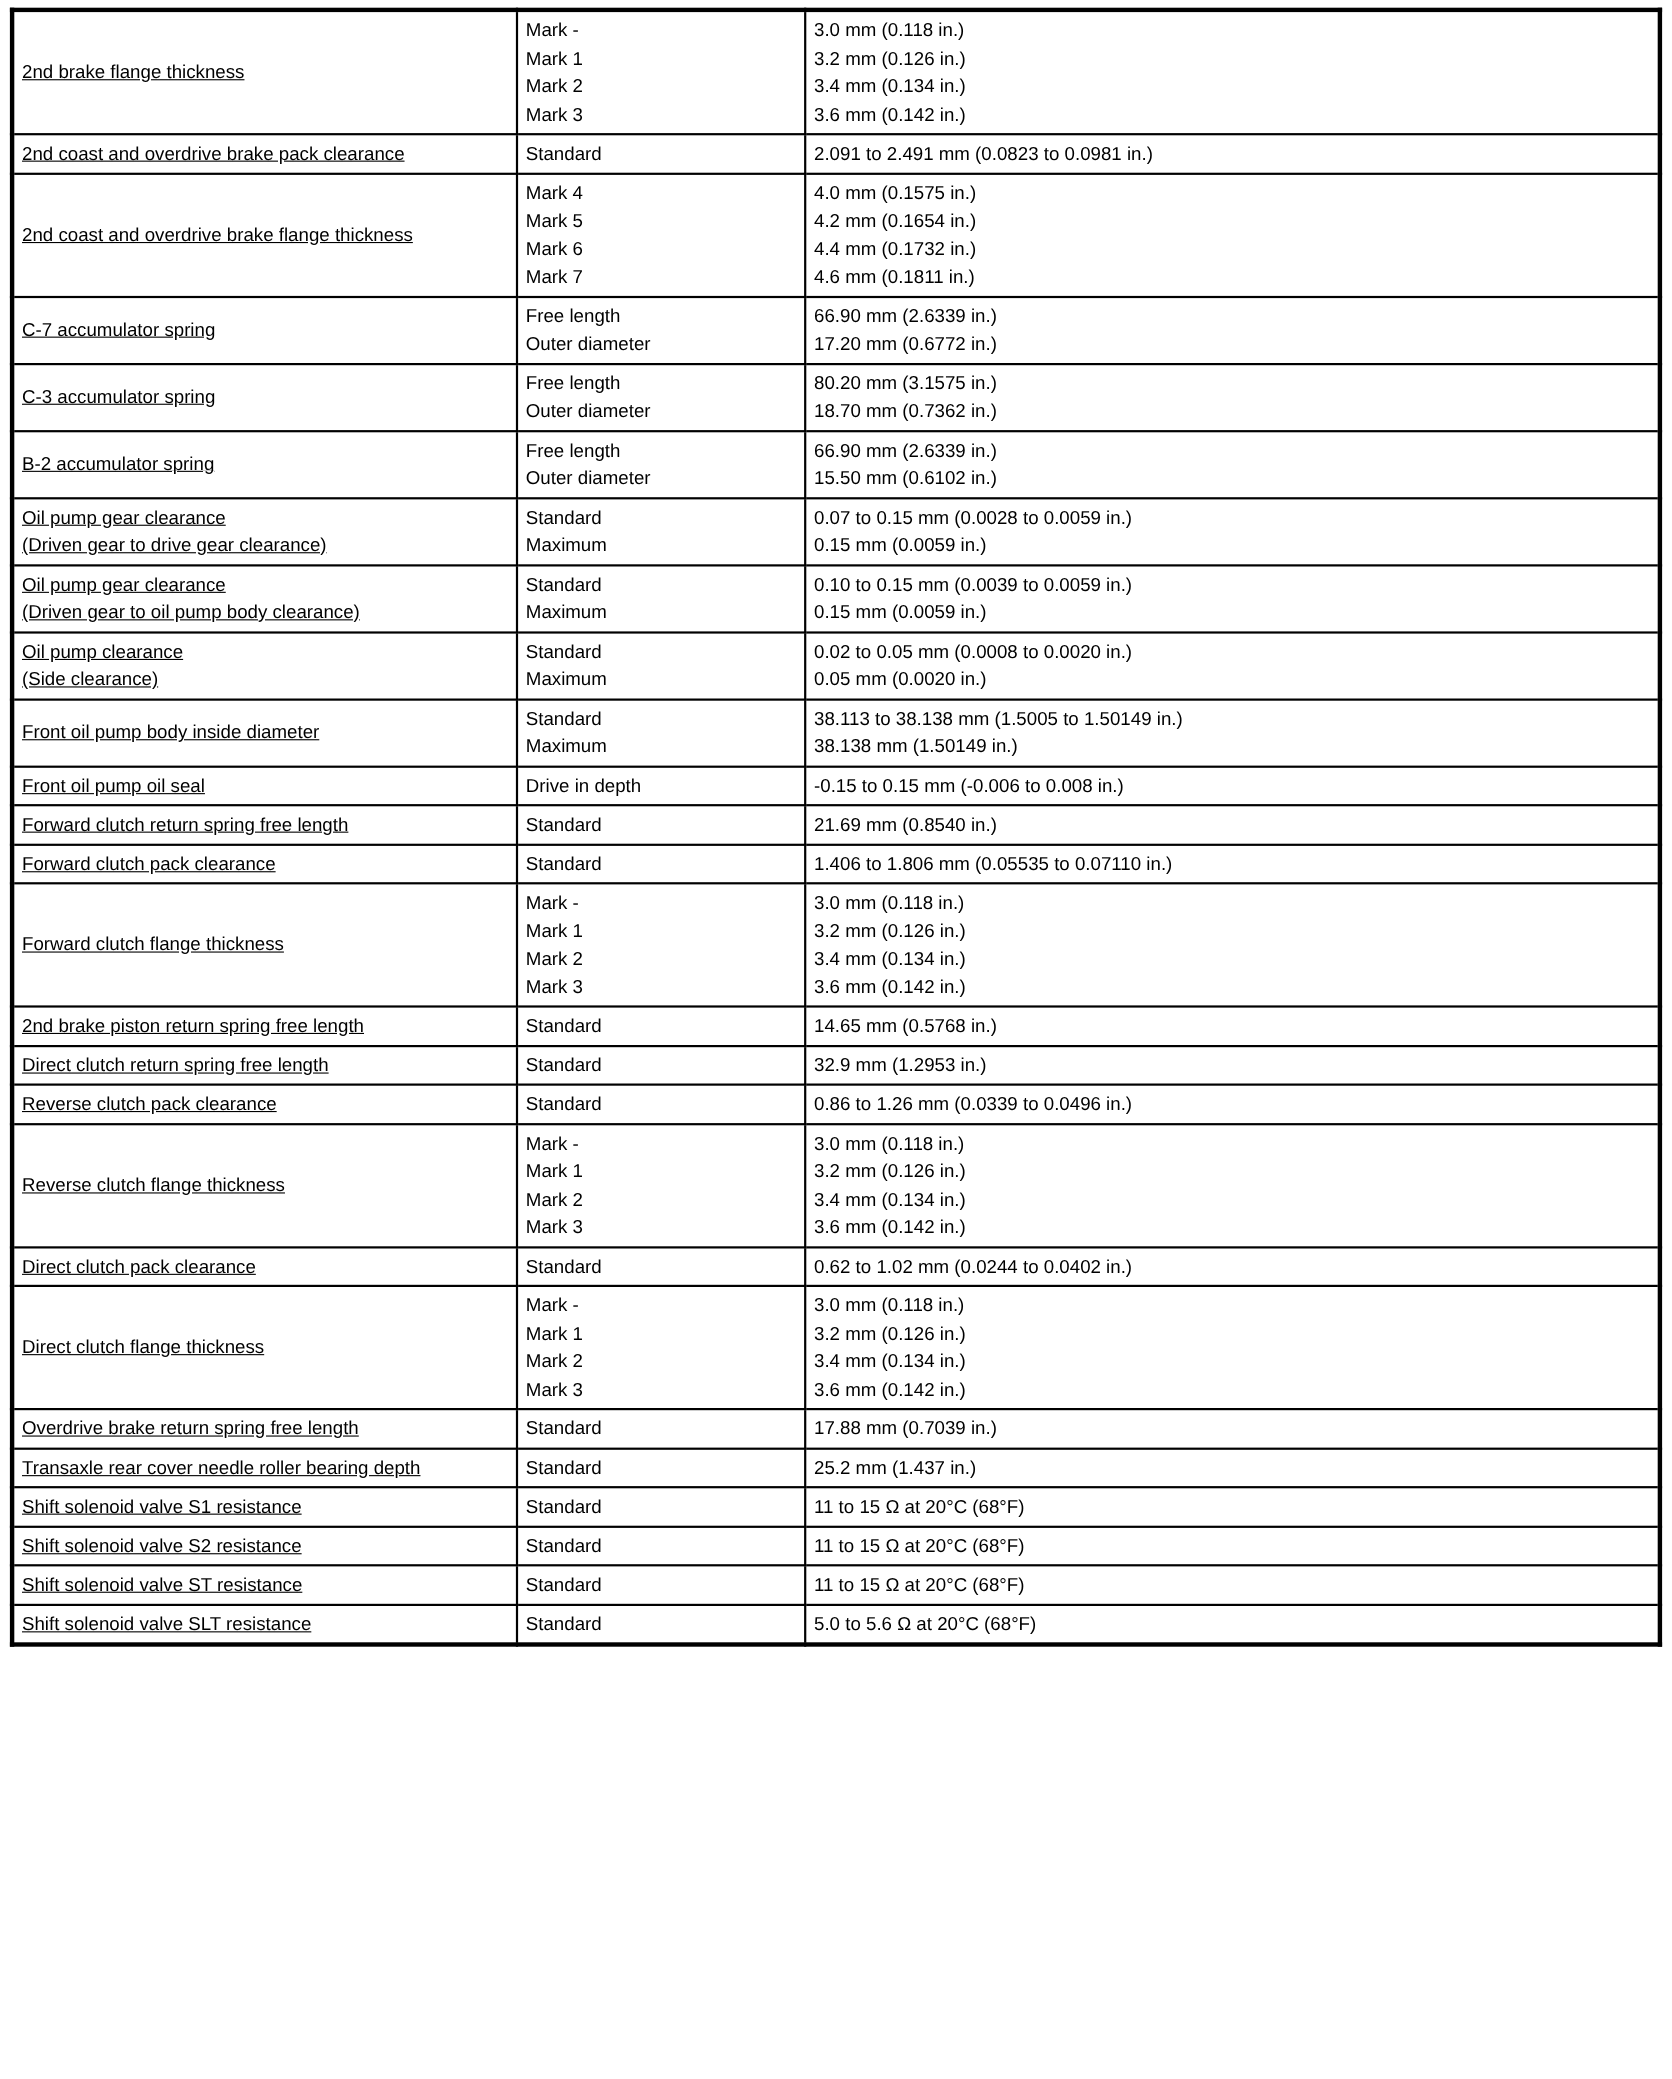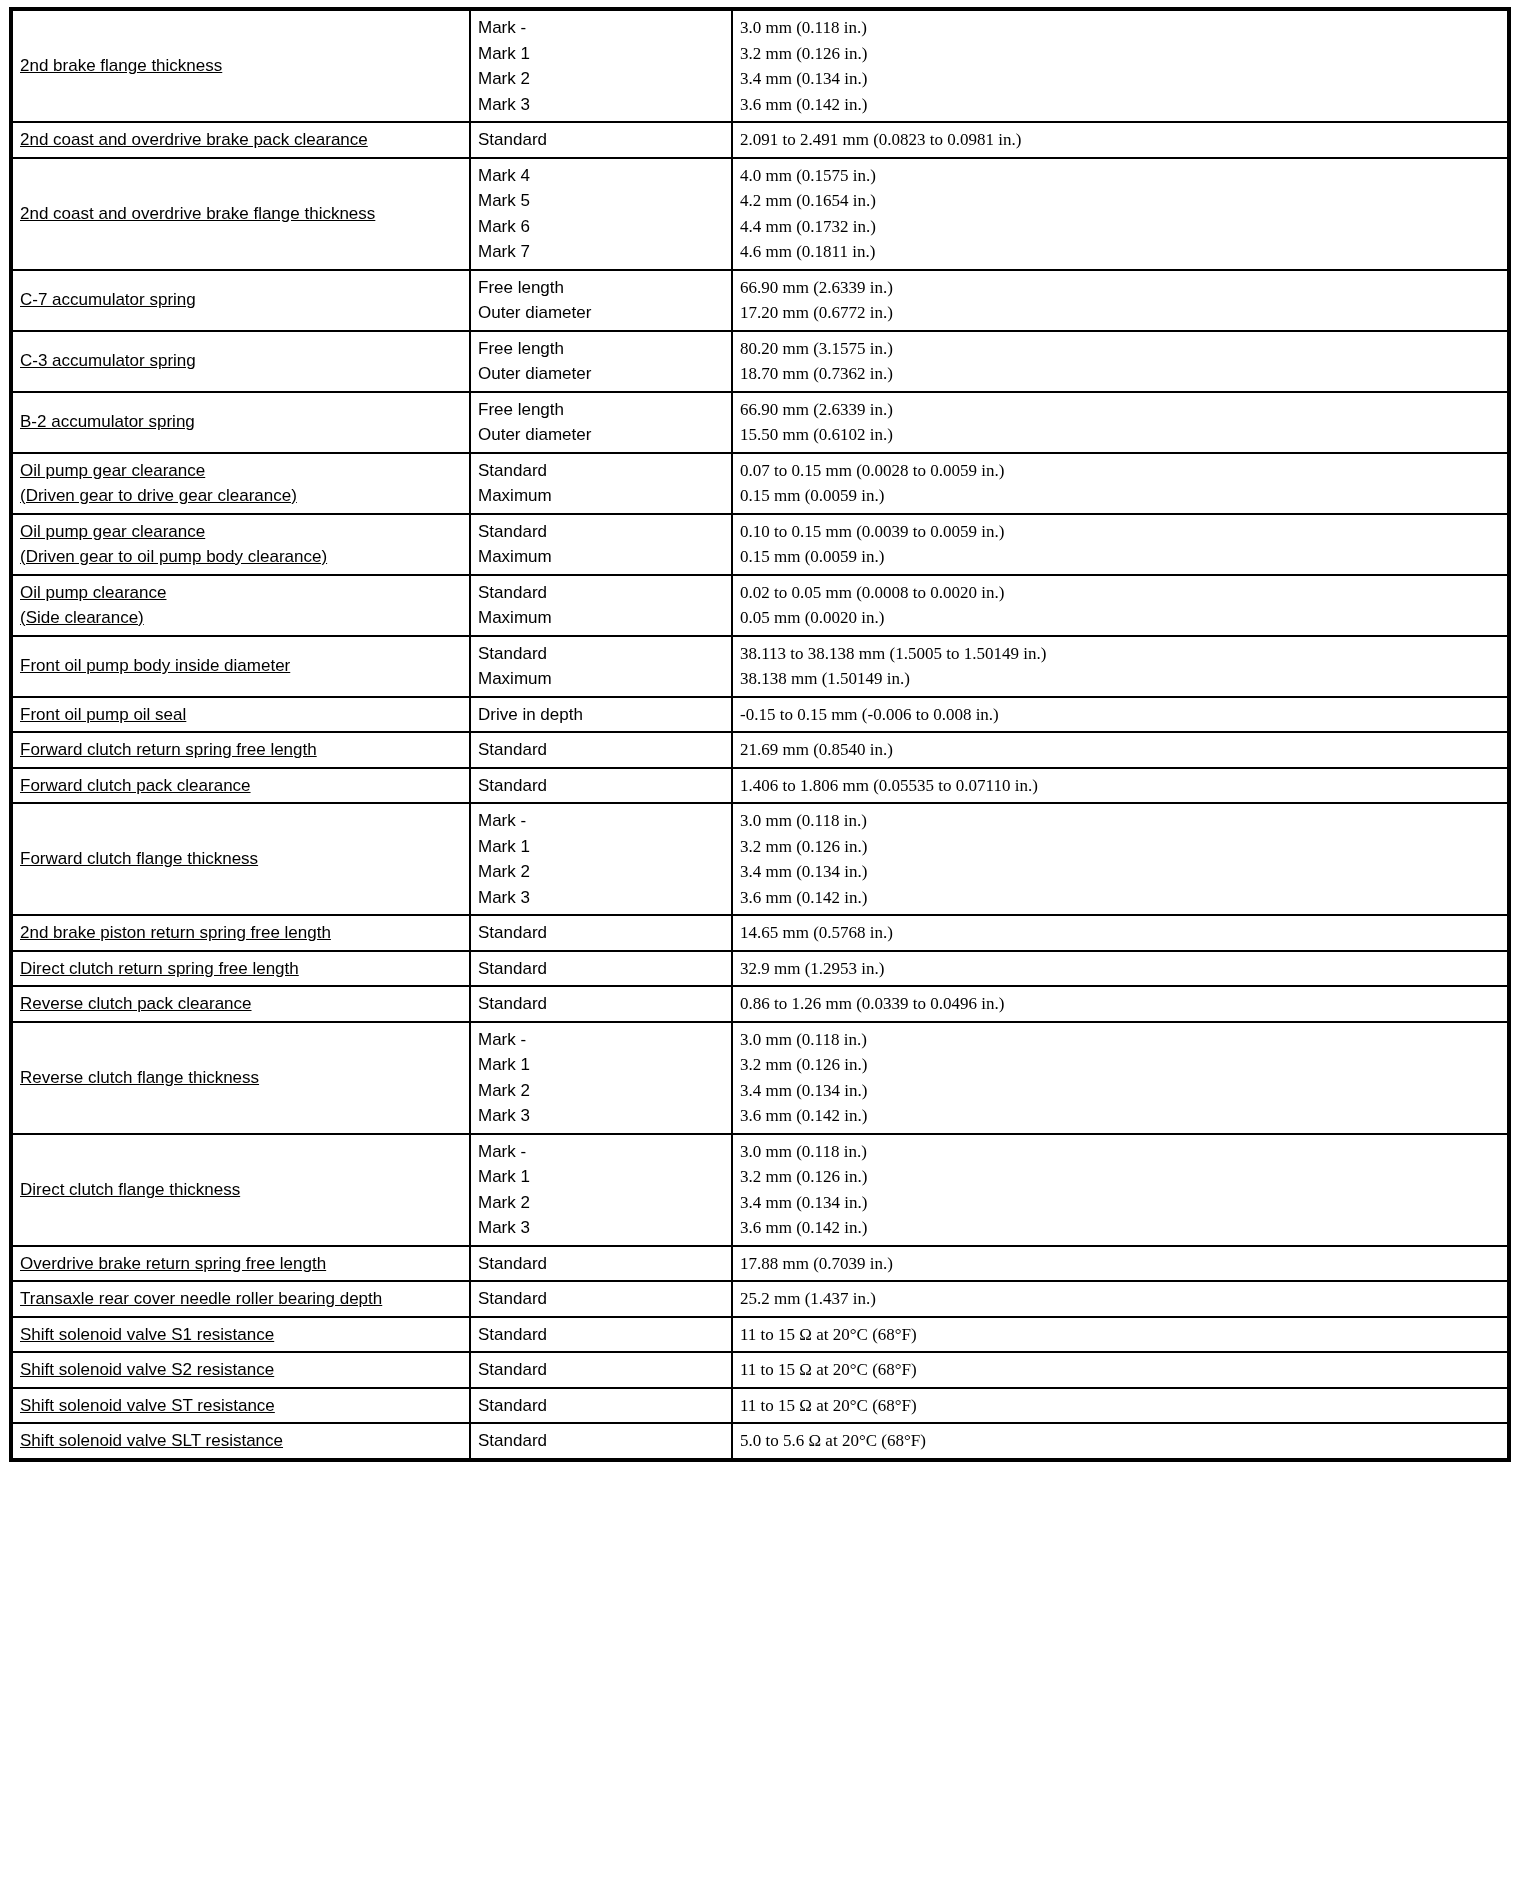--- a/index.html
+++ b/index.html
@@ -24,21 +24,21 @@
     border: 2px solid #000000;
     font-size: 17px;
     line-height: 25.5px;
     padding: 4px 6px 4px 7px;
     vertical-align: middle;
     white-space: pre-line;
     overflow: hidden;
   }
   td.col-item  { width: 443px; text-decoration: underline; }
   td.col-cond  { width: 247px; }
-  td.col-val   { width: auto; font-family: Liberation Serif, serif; }
+  td.col-val   { width: auto; }
 </style>
 </head>
 <body>
 
 <table class="spec-table">
   <tbody>
   <tr>
     <td class="col-item">2nd brake flange thickness</td>
     <td class="col-cond">Mark -
 Mark 1
@@ -181,20 +181,25 @@
     <td class="col-cond">Mark -
 Mark 1
 Mark 2
 Mark 3</td>
     <td class="col-val">3.0 mm (0.118 in.)
 3.2 mm (0.126 in.)
 3.4 mm (0.134 in.)
 3.6 mm (0.142 in.)</td>
   </tr>
 
+  <tr>
+    <td class="col-item">Direct clutch pack clearance</td>
+    <td class="col-cond">Standard</td>
+    <td class="col-val">0.62 to 1.02 mm (0.0244 to 0.0402 in.)</td>
+  </tr>
 
   <tr>
     <td class="col-item">Direct clutch flange thickness</td>
     <td class="col-cond">Mark -
 Mark 1
 Mark 2
 Mark 3</td>
     <td class="col-val">3.0 mm (0.118 in.)
 3.2 mm (0.126 in.)
 3.4 mm (0.134 in.)

